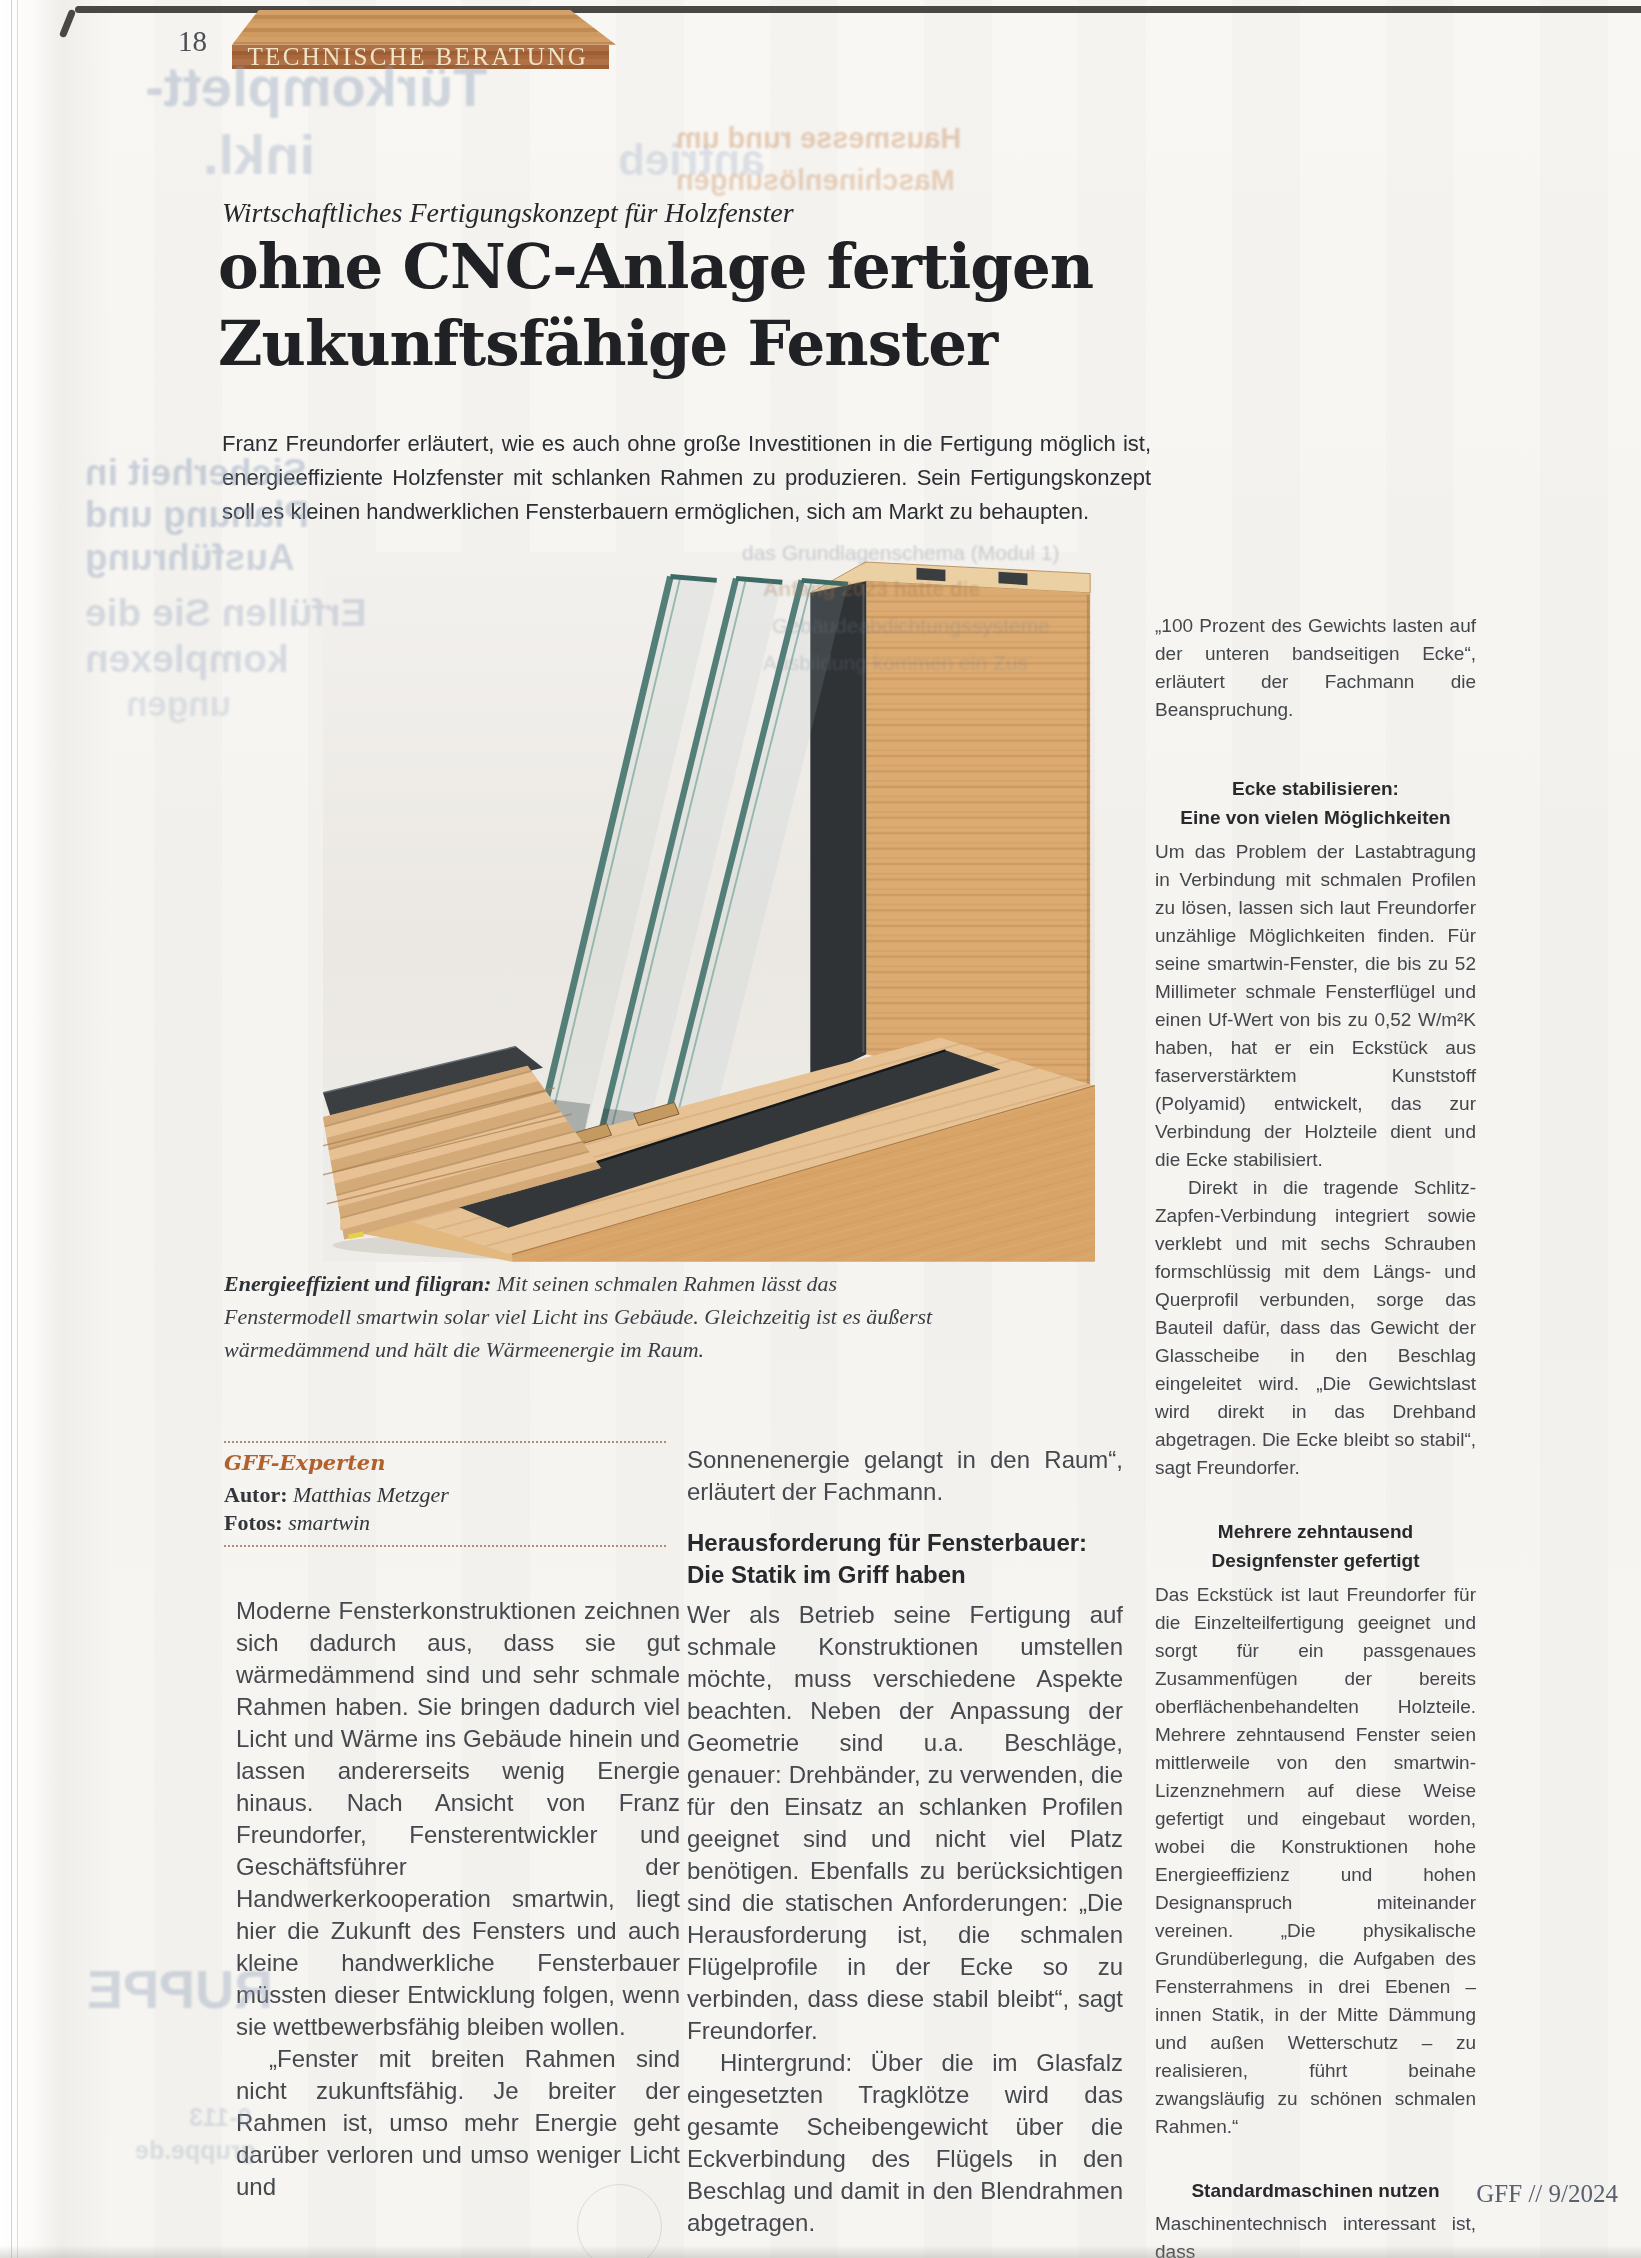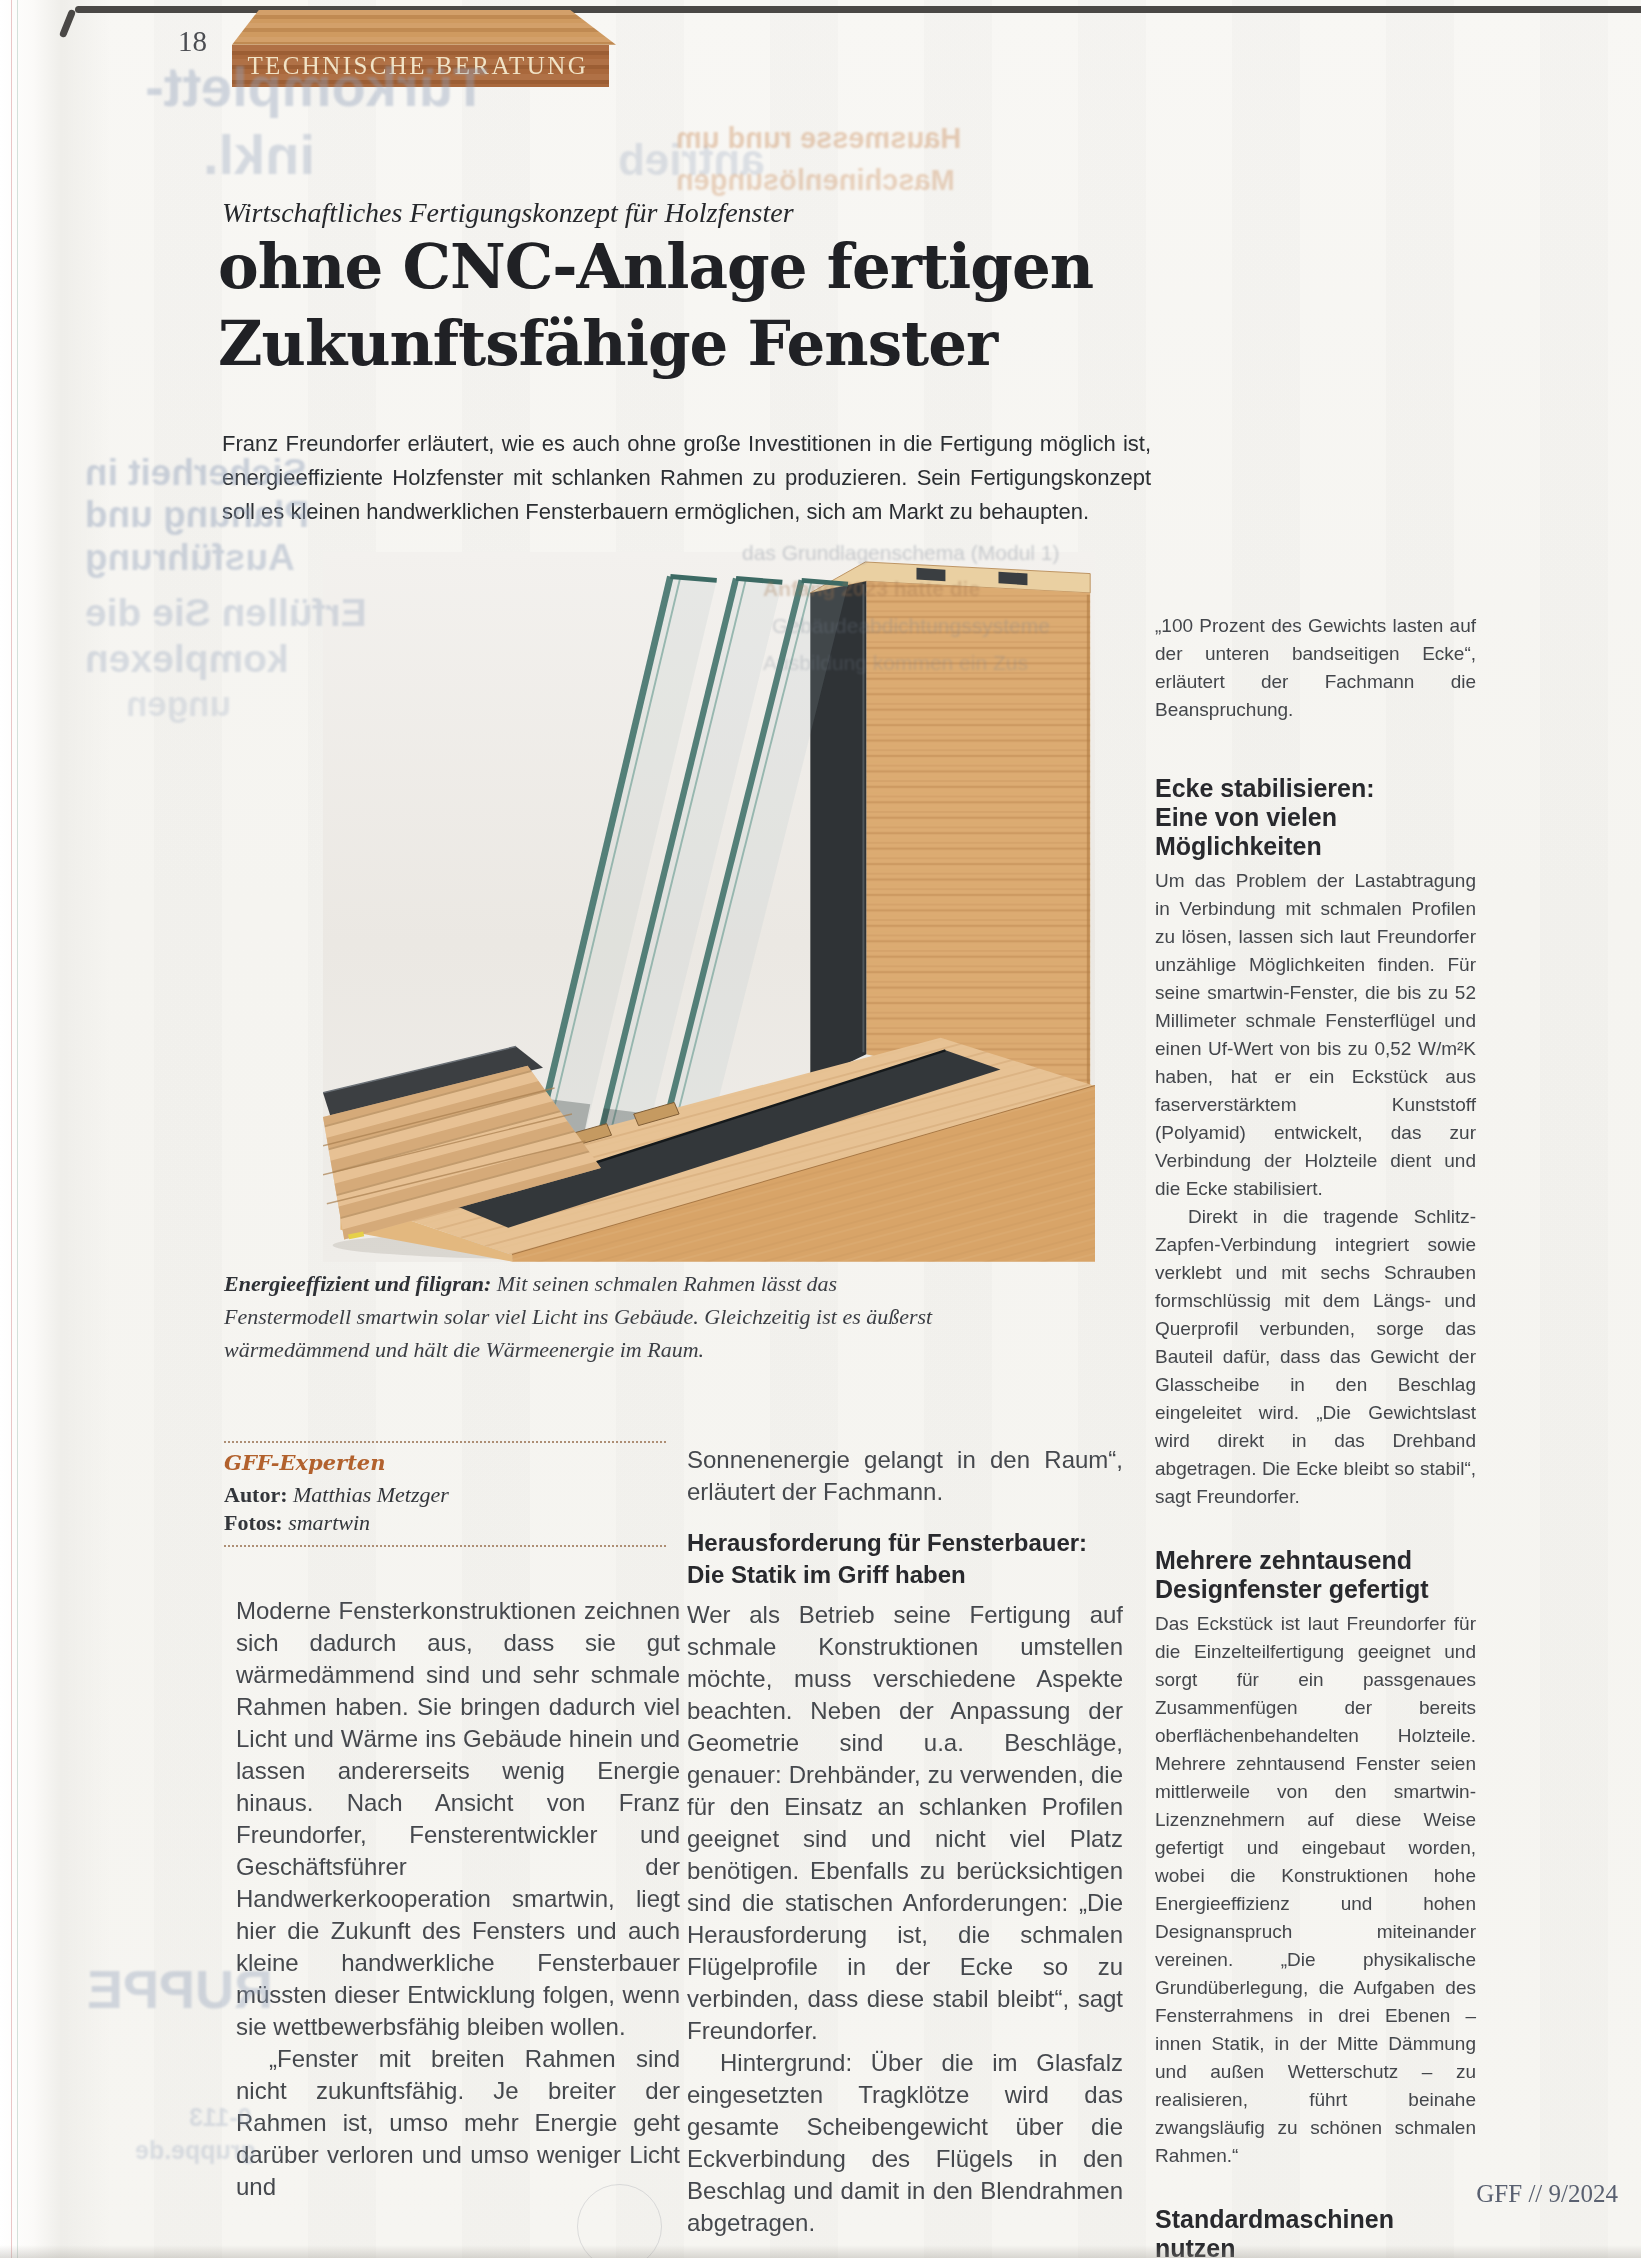--- a/index.html
+++ b/index.html
@@ -16,21 +16,21 @@
   .scratch-a{position:absolute;left:10.6px;top:0;width:1.9px;height:2258px;background:rgba(210,130,132,.45);}
   .scratch-b{position:absolute;left:17.4px;top:0;width:1px;height:2258px;background:rgba(150,182,170,.4);}
   .scan-bottom-shadow{position:absolute;left:0;bottom:0;width:100%;height:13.5px;background:linear-gradient(0deg,rgba(160,156,148,.35),rgba(0,0,0,0));}
   .stamp-circle{position:absolute;left:577px;top:2184px;width:83px;height:83px;border:1.9px solid rgba(120,124,138,.22);border-radius:50%;}
   
   .page-num{position:absolute;left:178px;top:25px;font-family:"Liberation Serif",serif;font-size:29px;color:#4b4d52;}
   .beam{position:absolute;left:232px;top:9.7px;width:391px;height:77px;}
   .beam-topface{position:absolute;left:0;top:0;width:384px;height:35px;
         background:repeating-linear-gradient(180deg,#d3a06a 0 4.8px,#c08a52 4.8px 8.7px,#cf9a60 8.7px 13.5px);
         clip-path:polygon(27px 0,338px 0,384px 35px,0 35px);}
-  .beam-front{position:absolute;left:0;top:35px;width:377px;height:42px;
+  .beam-front{position:absolute;left:0;top:35px;width:377px;height:24px;
         background:repeating-linear-gradient(180deg,#b07146 0 5.8px,#9c5e34 5.8px 9.7px,#a9683c 9.7px 14.5px);
         display:flex;align-items:center;}
   .beam-label{font-family:"Liberation Serif",serif;font-size:25px;letter-spacing:2.4px;color:#f1e3c6;padding-left:15.4px;white-space:nowrap;}
   
   .kicker{position:absolute;left:222px;top:197px;font-family:"Liberation Serif",serif;font-style:italic;font-size:28px;color:#26282c;}
   .headline{position:absolute;left:218px;top:228px;font-family:"DejaVu Serif",serif;font-weight:bold;font-size:61px;line-height:77px;color:#202125;letter-spacing:-1px;}
   .lead{position:absolute;left:222px;top:427px;width:929px;font-family:Liberation Sans, sans-serif;font-size:22px;line-height:34px;color:#2b2e32;text-align:justify;}
   
   .figure{position:absolute;left:323px;top:552px;width:772px;height:710px;
         background:linear-gradient(180deg,#f3f1ee 0%,#ebe8e3 55%,#efede9 100%);}
@@ -44,21 +44,21 @@
   .expert-line .val{font-style:italic;}
   
   .col{position:absolute;text-align:justify;hyphens:auto;}
   .col p{margin:0;}
   .col-1{left:236px;top:1595px;width:444px;font-size:24px;line-height:32px;color:#45484d;}
   .col-2{left:687px;top:1444px;width:436px;font-size:24px;line-height:32px;color:#45484d;}
   .col-3{left:1155px;top:612px;width:321px;font-size:19px;line-height:28px;color:#43464b;}
   .indent{text-indent:33px;}
   .subhead{font-weight:bold;color:#28292d;text-align:left;}
   .col-2 .subhead{font-size:24px;line-height:32px;margin:19.3px 0 7.7px 0;}
-  .col-3 .subhead{font-size:25px;line-height:29px;}
+  .col-3 .subhead{font-size:19px;line-height:29px;text-align:center;}
   .mb-lg{margin-bottom:50px !important;}
   .mb-md{margin-bottom:35px !important;}
   .mb-sm{margin-bottom:5.8px !important;}
   
   .footer{position:absolute;left:1324px;top:2180px;width:294px;text-align:right;font-family:"Liberation Serif",serif;font-size:25px;color:#596070;}
   
   .ghost{position:absolute;font-family:"Liberation Sans",sans-serif;font-weight:bold;color:#93a2bb;pointer-events:none;filter:blur(1.3px);white-space:nowrap;z-index:5;}
   .mirror{transform:scaleX(-1);}
   .ghost-plain{position:absolute;font-family:"Liberation Sans",sans-serif;color:#76808f;pointer-events:none;filter:blur(1px);white-space:nowrap;z-index:5;}
 </style>

